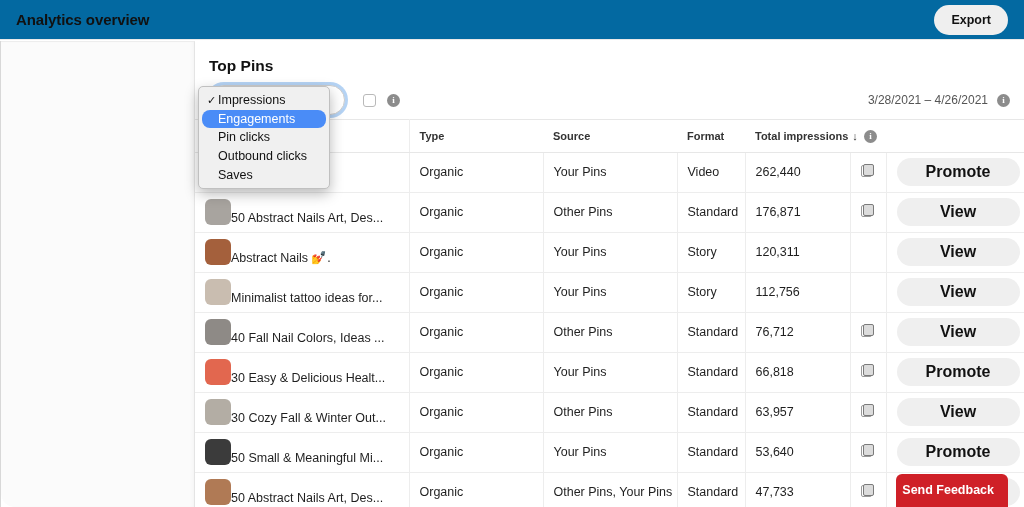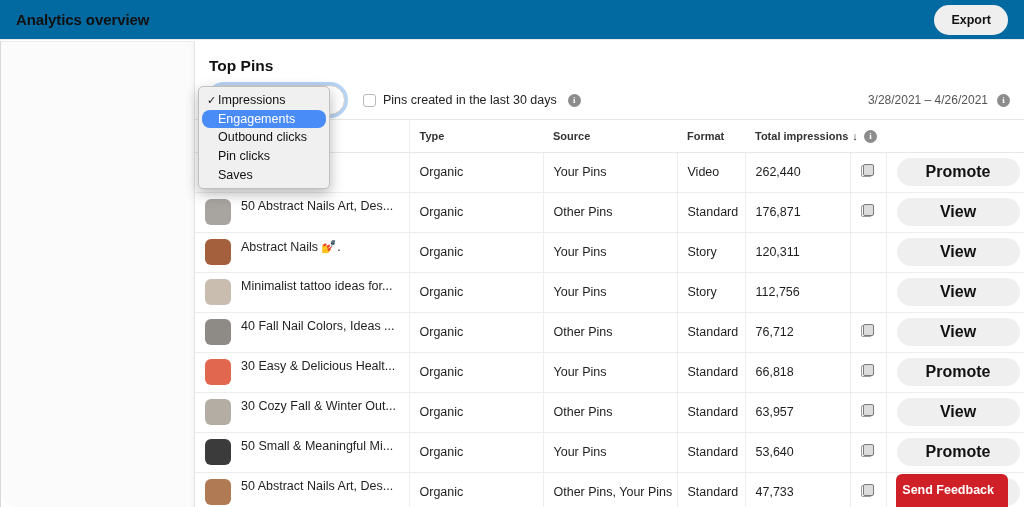--- a/index.html
+++ b/index.html
@@ -90,21 +90,21 @@
   .table thead th.c-title, .table tbody td.c-title { border-right: 1px solid #ededed; }
 
   .c-title { width: 214px; }
   .c-type { width: 134px; }
   .c-source { width: 134px; }
   .c-format { width: 68px; }
   .c-imp { width: 105px; }
   .c-copy { width: 36px; }
   .c-act { width: 143px; }
 
-  .pincell { display: flex; align-items: flex-start; gap: 10px; }
+  .pincell { display: flex; align-items: flex-end; }
   .thumb {
     width: 26px; height: 26px; border-radius: 6px; flex: 0 0 26px;
     background: #cfcfcf; background-size: cover;
   }
   .pintext {
     overflow: hidden; text-overflow: ellipsis; white-space: nowrap;
     font-size: 12.5px; color: #1f1f1f;
   }
   .sort-arrow { font-size: 11px; margin-left: 4px; }
   .copy-icon { display:inline-block; width:13px; height:13px; position:relative; }
@@ -165,21 +165,20 @@
       <div class="panel-title">Top Pins</div>
     </div>
 
     <div class="controls">
       <div class="metric-select">
         <span>Impressions</span>
       </div>
 
       <label class="checkwrap">
         <span class="cbox"></span>
-        <span class="cb-label">Pins created in the last 30 days</span>
         <span class="info-dot">i</span>
       </label>
 
       <div class="daterange">
         <span>3/28/2021 – 4/26/2021</span>
         <span class="info-dot">i</span>
       </div>
     </div>
 
     <table class="table">
@@ -350,25 +349,25 @@
   <div class="dropdown" id="dropdown">
       <div class="dd-item">
         <span class="dd-check">✓</span>
         <span class="dd-label">Impressions</span>
       </div>
       <div class="dd-item sel">
         <span class="dd-label">Engagements</span>
       </div>
       <div class="dd-item">
         <span class="dd-check"></span>
-        <span class="dd-label">Outbound clicks</span>
+        <span class="dd-label">Pin clicks</span>
       </div>
       <div class="dd-item">
         <span class="dd-check"></span>
-        <span class="dd-label">Pin clicks</span>
+        <span class="dd-label">Outbound clicks</span>
       </div>
       <div class="dd-item">
         <span class="dd-check"></span>
         <span class="dd-label">Saves</span>
       </div>
     </div>
 
   <button class="send-feedback">Send Feedback</button>
 </div>
 

